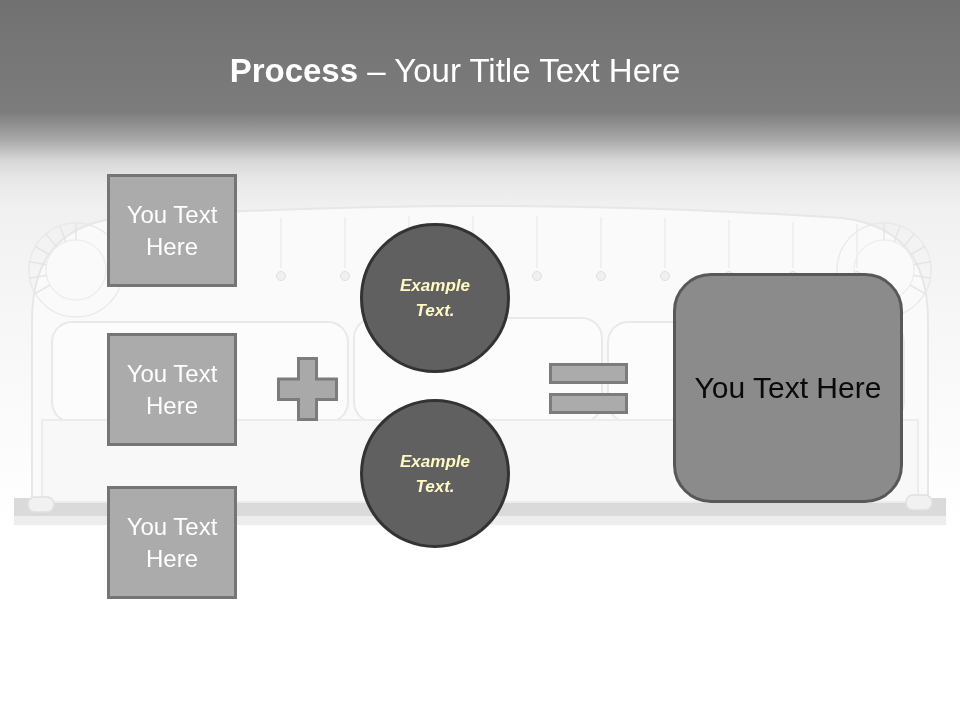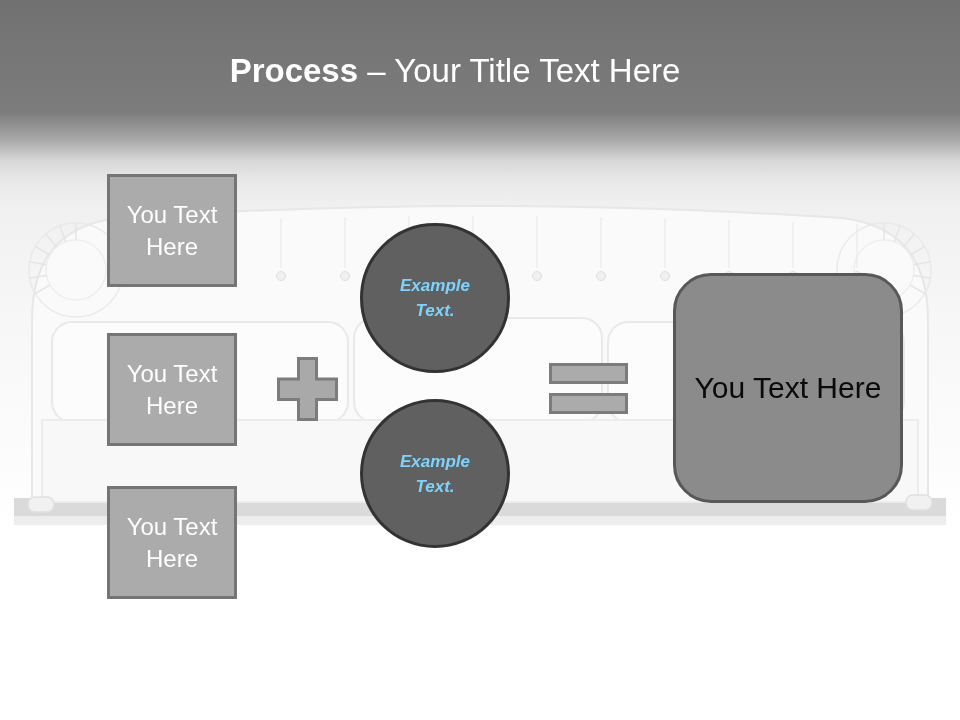--- a/index.html
+++ b/index.html
@@ -23,21 +23,21 @@
     background:#ababab;border:3px solid #757575;
     display:flex;align-items:center;justify-content:center;text-align:center;
     color:#ffffff;font-size:24px;line-height:32px;
   }
   .sq .lbl{display:block;width:100px;}
   .sq1{top:174px;} .sq2{top:333px;} .sq3{top:486px;}
   .circle{
     position:absolute;left:360px;width:150px;height:150px;box-sizing:border-box;
     background:#606060;border:3px solid #333333;border-radius:50%;
     display:flex;align-items:center;justify-content:center;text-align:center;
-    color:#7dd3fc;font-size:17px;font-weight:700;font-style:italic;line-height:25px;
+    color:#fef9c3;font-size:17px;font-weight:700;font-style:italic;line-height:25px;
   }
   .circle .lbl{display:block;width:92px;}
   .c1{top:223px;} .c2{top:399px;height:149px;}
   .plus{position:absolute;left:277px;top:357px;}
   .equals{position:absolute;left:549px;top:363px;width:79px;}
   .equals .bar{
     box-sizing:border-box;width:79px;height:21px;
     background:#ababab;border:3px solid #7c7c7c;
   }
   .equals .bar + .bar{margin-top:9px;}

